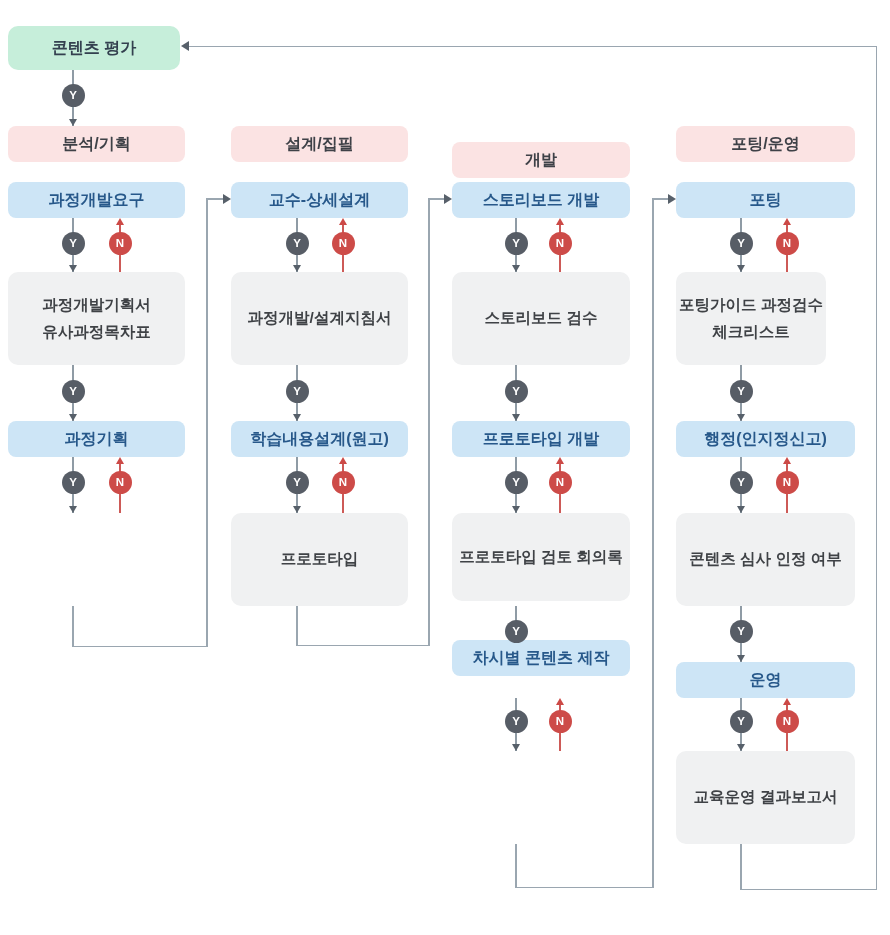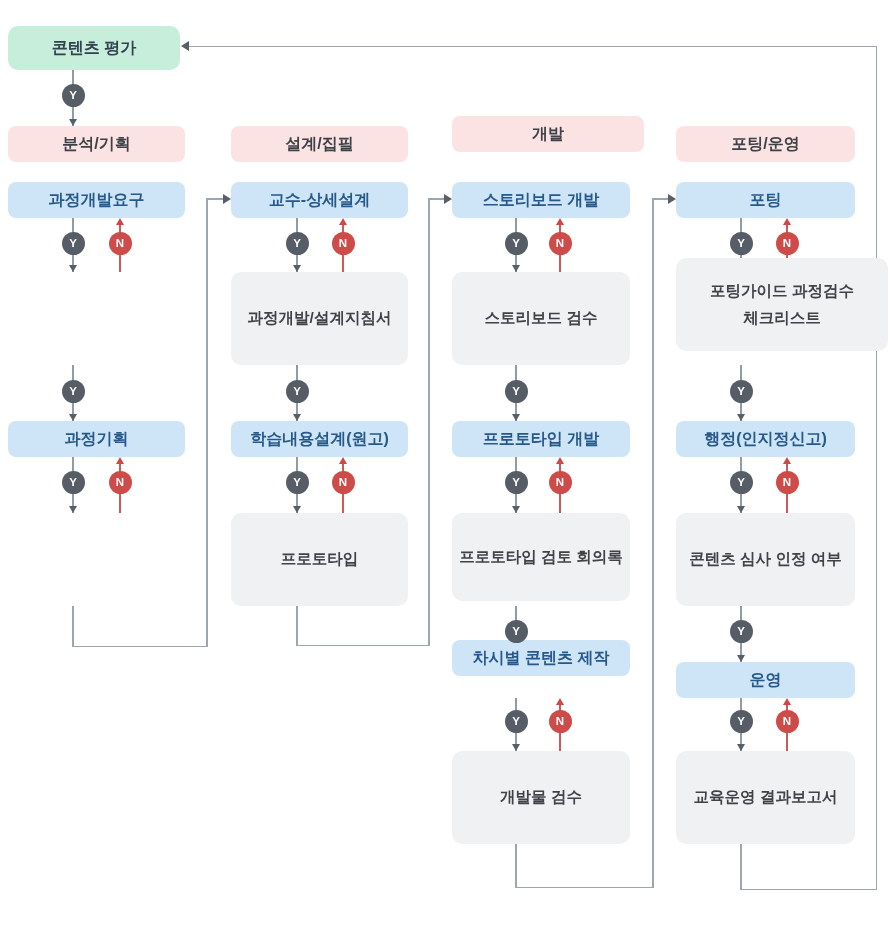--- a/index.html
+++ b/index.html
@@ -42,40 +42,41 @@
 </style>
 </head>
 <body>
 
 <div class="stage">
 
   <div class="box green" style="left:8px;top:26px;width:172px;height:44px">콘텐츠 평가</div>
 
   <div class="box pink" style="left:231px;top:126px;width:177px;height:36px">설계/집필</div>
   <div class="box pink" style="left:8px;top:126px;width:177px;height:36px">분석/기획</div>
-  <div class="box pink" style="left:452px;top:116px;width:192px;height:36px">개발</div>
+  <div class="box pink" style="left:452px;top:142px;width:178px;height:36px">개발</div>
   <div class="box pink" style="left:676px;top:126px;width:179px;height:36px">포팅/운영</div>
 
   <div class="box blue" style="left:8px;top:182px;width:177px;height:36px">과정개발요구</div>
+  <div class="box gray" style="left:8px;top:272px;width:177px;height:93px">과정개발기획서
+유사과정목차표</div>
   <div class="box blue" style="left:8px;top:421px;width:177px;height:36px">과정기획</div>
 
   <div class="box blue" style="left:231px;top:182px;width:177px;height:36px">교수-상세설계</div>
   <div class="box gray" style="left:231px;top:272px;width:177px;height:93px">과정개발/설계지침서</div>
   <div class="box blue" style="left:231px;top:421px;width:177px;height:36px">학습내용설계(원고)</div>
   <div class="box gray" style="left:231px;top:513px;width:177px;height:93px">프로토타입</div>
 
   <div class="box blue" style="left:452px;top:182px;width:178px;height:36px">스토리보드 개발</div>
   <div class="box gray" style="left:452px;top:272px;width:178px;height:93px">스토리보드 검수</div>
   <div class="box blue" style="left:452px;top:421px;width:178px;height:36px">프로토타입 개발</div>
   <div class="box gray" style="left:452px;top:513px;width:178px;height:88px">프로토타입 검토 회의록</div>
   <div class="box blue" style="left:452px;top:640px;width:178px;height:36px">차시별 콘텐츠 제작</div>
-  <div class="box gray" style="left:452px;top:751px;width:178px;height:93px">개발물 검수</div>
 
   <div class="box blue" style="left:676px;top:182px;width:179px;height:36px">포팅</div>
-  <div class="box gray" style="left:676px;top:258px;width:212px;height:93px">포팅가이드 과정검수
+  <div class="box gray" style="left:676px;top:272px;width:150px;height:93px">포팅가이드 과정검수
 체크리스트</div>
   <div class="box blue" style="left:676px;top:421px;width:179px;height:36px">행정(인지정신고)</div>
   <div class="box gray" style="left:676px;top:513px;width:179px;height:93px">콘텐츠 심사 인정 여부</div>
   <div class="box blue" style="left:676px;top:662px;width:179px;height:36px">운영</div>
   <div class="box gray" style="left:676px;top:751px;width:179px;height:93px">교육운영 결과보고서</div>
 
   <div class="v" style="left:72.25px;top:70px;height:56px"></div>
   <div class="ad" style="left:68.5px;top:119px"></div>
   <div class="v" style="left:72.25px;top:218px;height:54px"></div>
   <div class="ad" style="left:68.5px;top:265px"></div>

